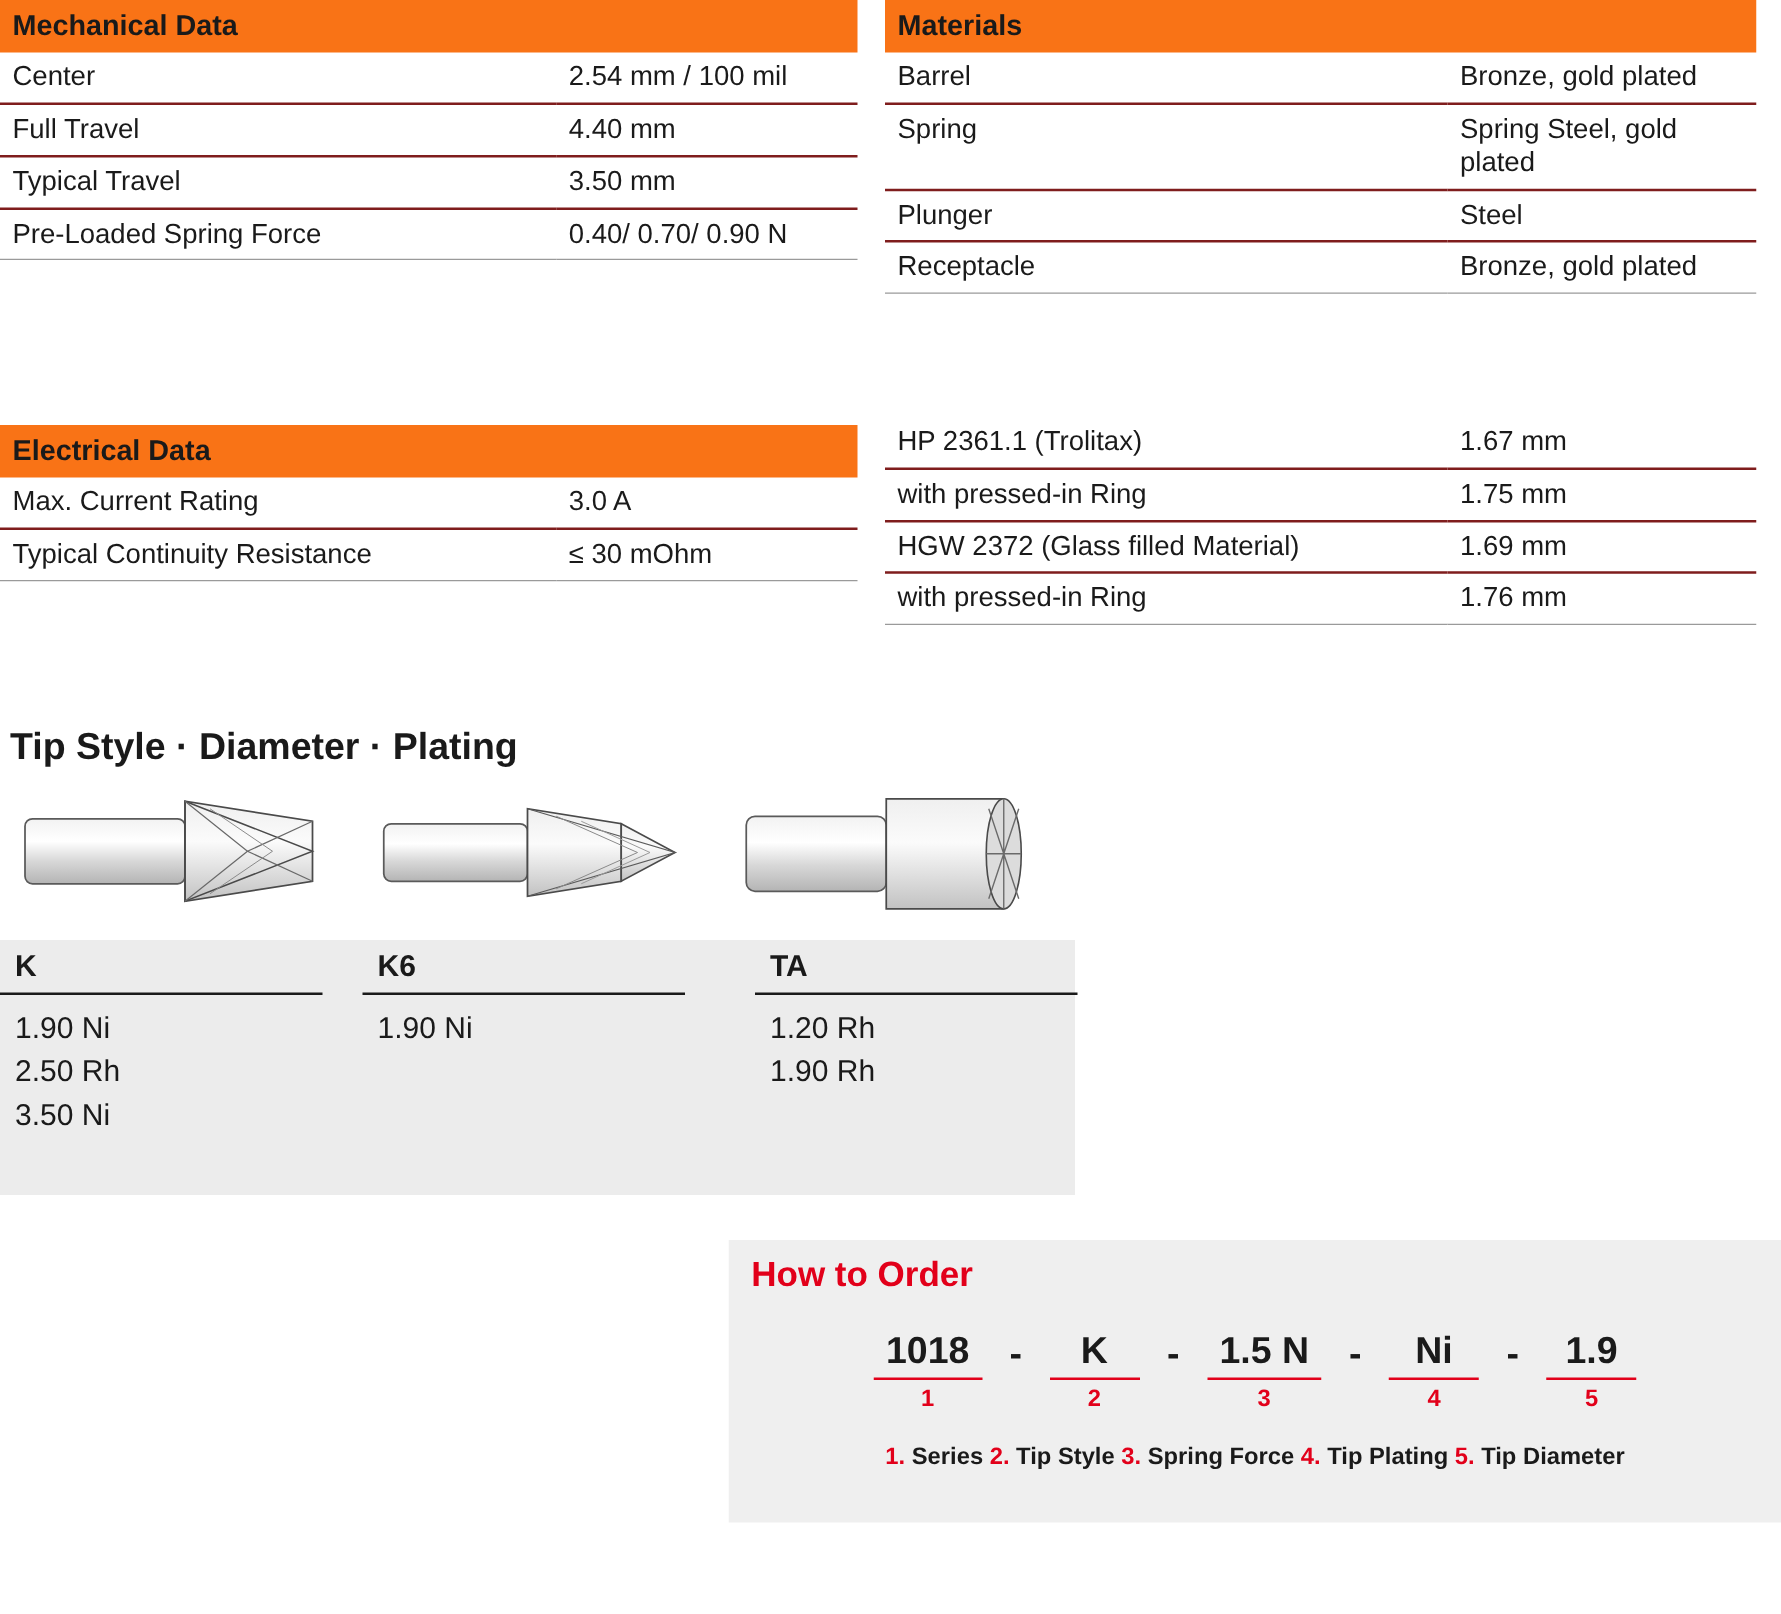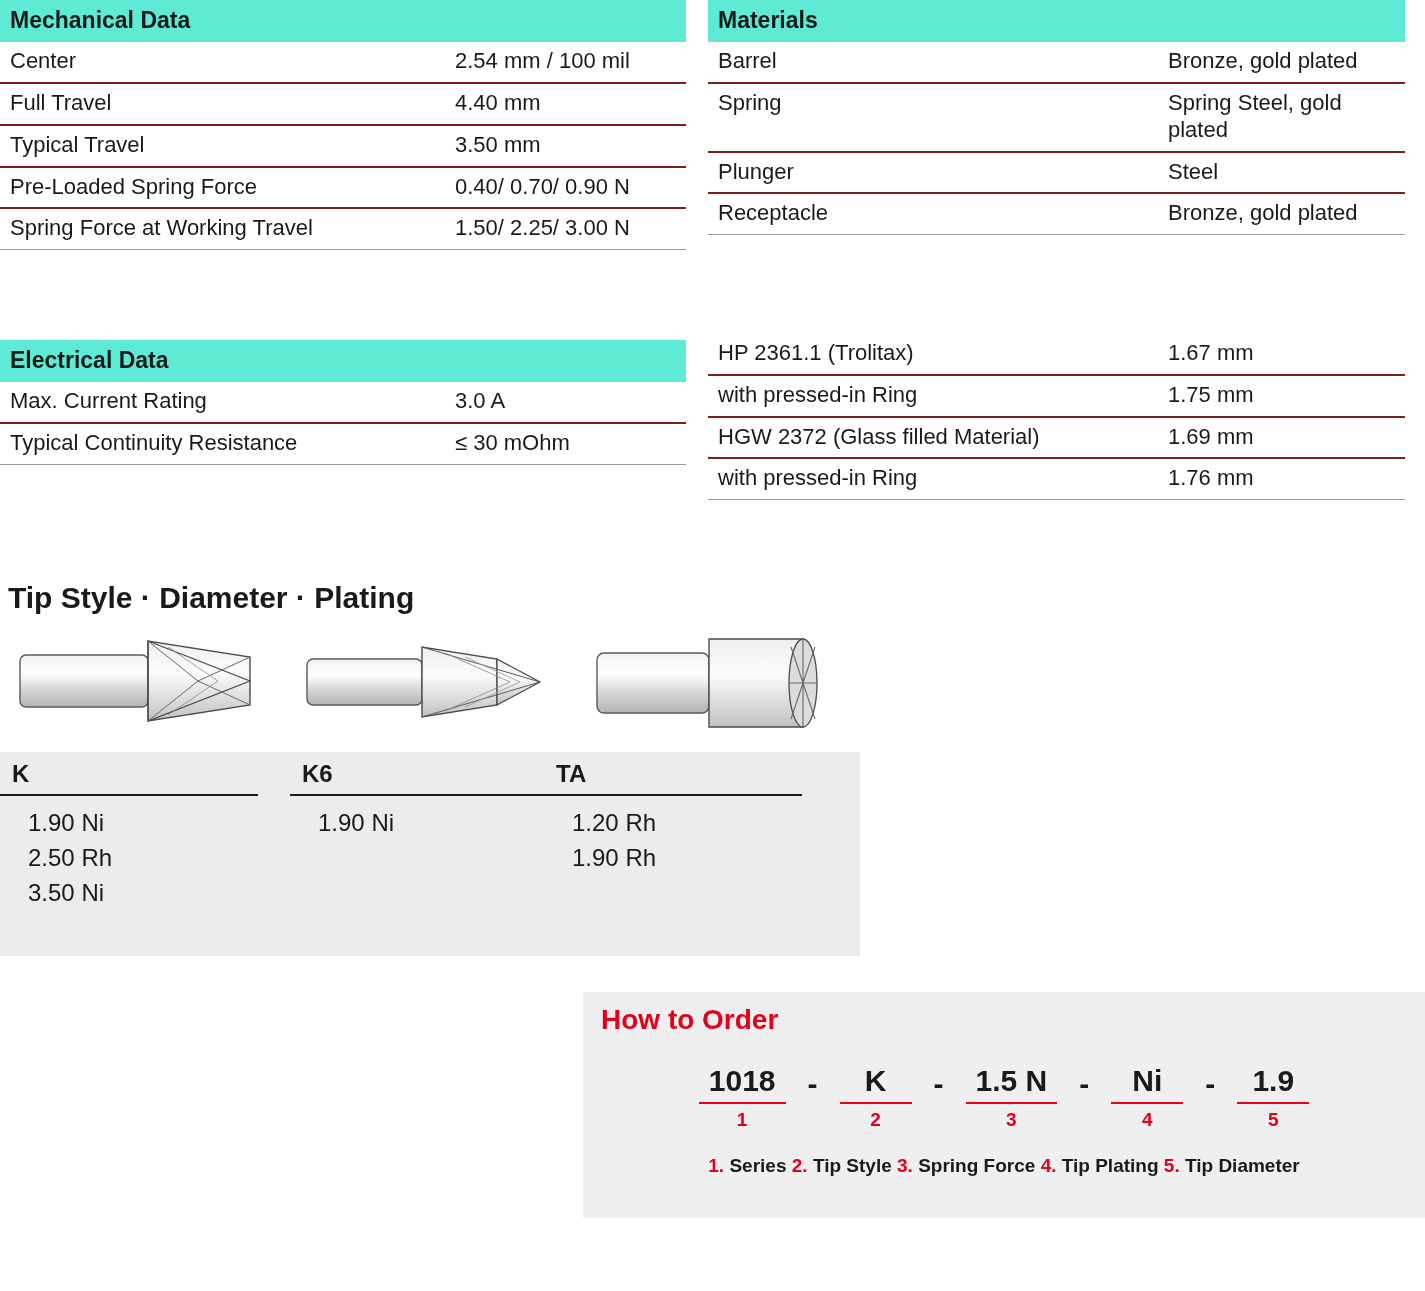--- a/index.html
+++ b/index.html
@@ -21,21 +21,21 @@
     width: 1425px;
     height: 1291px;
   }
 
   
   .spec-table {
     position: absolute;
     border-collapse: collapse;
   }
   .spec-table .hdr-row td {
-    background: #5eead4;
+    background: #f97316;
     font-weight: bold;
     font-size: 23px;
     padding: 6px 10px 8px 10px;
     border: none;
   }
   .spec-table td {
     font-size: 22px;
     padding: 6px 10px 7px 10px;
     border-bottom: 2px solid #7f1d1d;
     vertical-align: top;
@@ -96,25 +96,24 @@
     font-size: 24px;
     font-weight: bold;
     padding: 8px 12px 6px 12px;
     border-bottom: 2px solid #1a1a1a;
     margin-right: 14px;
   }
   .tip-col .tip-opts {
     padding: 10px 12px 0 12px;
     font-size: 24px;
     line-height: 1.45;
-    margin-left: 16px;
   }
   #tip-col-0 { left: 0px; }
   #tip-col-1 { left: 290px; }
-  #tip-col-2 { left: 544px; }
+  #tip-col-2 { left: 604px; }
 
   
   #how-to-order {
     position: absolute;
     left: 583px;
     top: 992px;
     width: 842px;
     height: 226px;
     background: #efefef;
   }
@@ -185,24 +184,20 @@
       <td class="col-label">Full Travel</td>
       <td class="col-value">4.40 mm</td>
     </tr>
     <tr>
       <td class="col-label">Typical Travel</td>
       <td class="col-value">3.50 mm</td>
     </tr>
     <tr>
       <td class="col-label">Pre-Loaded Spring Force</td>
       <td class="col-value">0.40/ 0.70/ 0.90 N</td>
-    </tr>
-    <tr>
-      <td class="col-label">Spring Force at Working Travel</td>
-      <td class="col-value">1.50/ 2.25/ 3.00 N</td>
     </tr>
   </tbody>
     </table>
 
   <table class="spec-table" id="materials">
     <tbody>
         <tr class="hdr-row">
       <td colspan="2">Materials</td>
     </tr>
     <tr>

